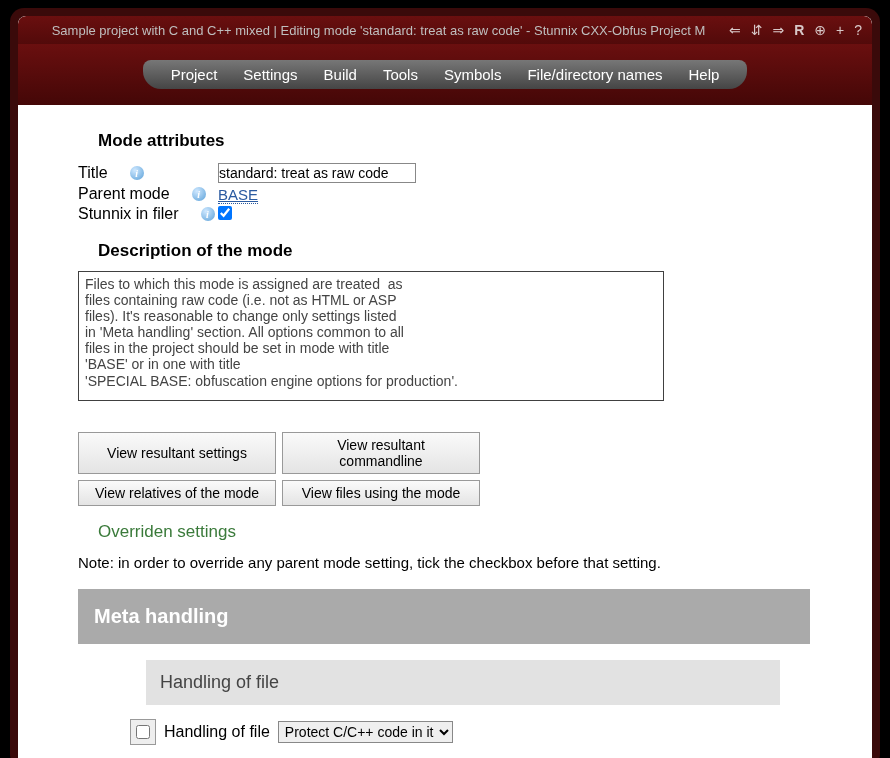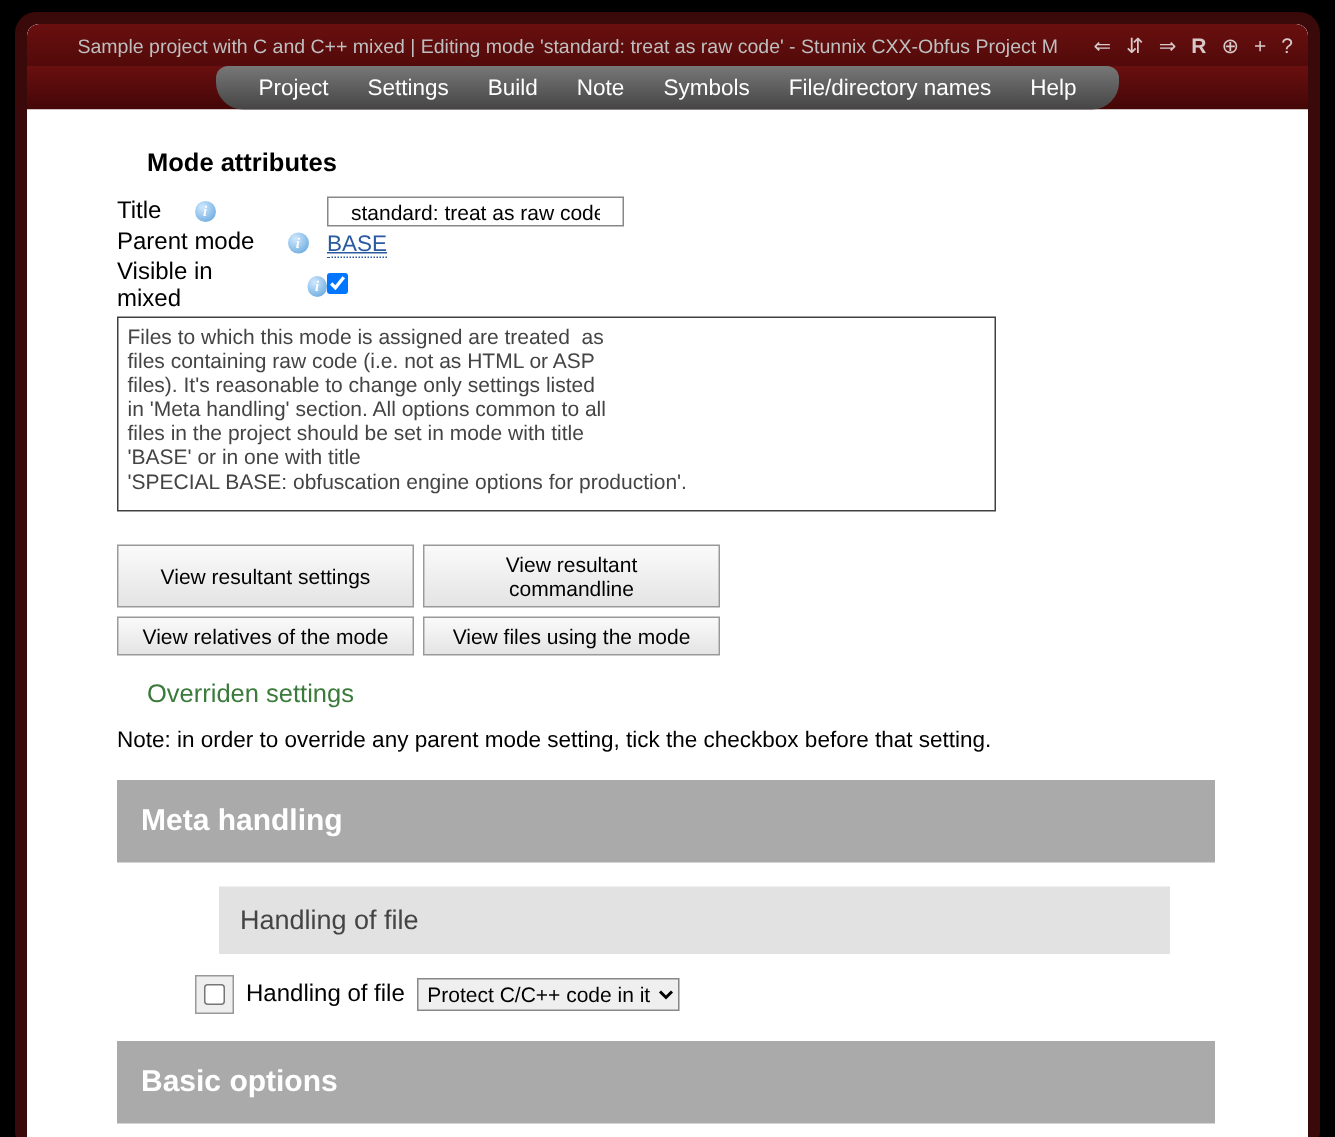--- a/index.html
+++ b/index.html
@@ -39,21 +39,21 @@
     flex: 1;
     text-align: center;
     white-space: nowrap;
     overflow: hidden;
     color: #bfbfbf;
   }
   .titlebar .tb-icons { display: flex; gap: 10px; color: #d8c8c8; align-items: center; font-size: 14px; }
   .titlebar .tb-icons span { cursor: pointer; }
   .menubar {
     background: linear-gradient(#6a0f0f, #440707);
-    padding: 0;
+    padding: 16px;
     display: flex;
     justify-content: center;
   }
   .menubar-inner {
     background: linear-gradient(#777, #454545);
     border-radius: 8px 8px 18px 18px;
     display: flex;
     gap: 26px;
     padding: 6px 28px;
     color: #fff;
@@ -81,21 +81,21 @@
     color: #fff;
     font-size: 10px;
     font-weight: bold;
     align-items: center;
     justify-content: center;
     font-family: Georgia, serif;
     font-style: italic;
   }
   .attr-value input[type="text"] {
     font-size: 14px;
-    padding: 1px 15px;
+    padding: 1px 0;
     width: 198px;
     border: 1px solid #888;
   }
   .attr-value a {
     color: #2a5aa0;
     border-bottom: 1px dotted #2a5aa0;
     font-size: 15px;
     margin-top: 12px;
   }
   .attr-value input[type="checkbox"] {
@@ -113,21 +113,21 @@
     background: #fff;
     font-size: 14px;
     color: #444;
     padding: 4px 6px;
     resize: none;
     font-family: Arial, Helvetica, sans-serif;
     overflow-y: scroll;
     line-height: 1.15;
     white-space: pre-wrap;
   }
-  .btn-row { margin: 18px 0 4px 0; display: flex; gap: 6px; }
+  .btn-row { margin: 28px 0 4px 0; display: flex; gap: 6px; }
   .btn {
     background: linear-gradient(#fafafa, #e4e4e4);
     border: 1px solid #999;
     padding: 4px 14px;
     font-size: 14px;
     cursor: pointer;
     width: 198px;
     text-align: center;
   }
   h3.green-title {
@@ -193,21 +193,21 @@
         <span>+</span>
         <span>?</span>
       </div>
     </div>
 
     <div class="menubar">
       <div class="menubar-inner">
         <span>Project</span>
         <span>Settings</span>
         <span>Build</span>
-        <span>Note</span>
+        <span>Tools</span>
         <span>Symbols</span>
         <span>File/directory names</span>
         <span>Help</span>
       </div>
     </div>
 
     <div class="content">
       <h2 class="section-title">Mode attributes</h2>
 
       <div class="attr-row">
@@ -225,28 +225,29 @@
           <span>Parent mode</span>
           <span class="info-icon">i</span>
         </div>
         <div class="attr-value">
           <a href="#">BASE</a>
         </div>
       </div>
 
       <div class="attr-row">
         <div class="attr-label">
-          <span>Visible in mixed</span>
+          <span>Stunnix in filer</span>
           <span class="info-icon">i</span>
         </div>
         <div class="attr-value">
           <input type="checkbox" checked="" style="">
         </div>
       </div>
 
+      <h3 class="sub-title">Description of the mode</h3>
       <textarea class="desc-box" style="">Files to which this mode is assigned are treated  as
 files containing raw code (i.e. not as HTML or ASP
 files). It's reasonable to change only settings listed
 in 'Meta handling' section. All options common to all
 files in the project should be set in mode with title
 'BASE' or in one with title
 'SPECIAL BASE: obfuscation engine options for production'.</textarea>
 
       <div class="btn-row">
         <button class="btn">View resultant settings</button>

